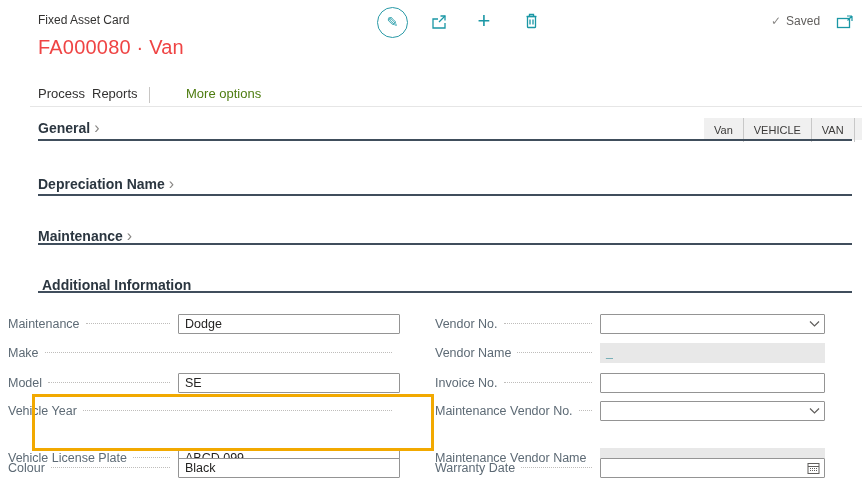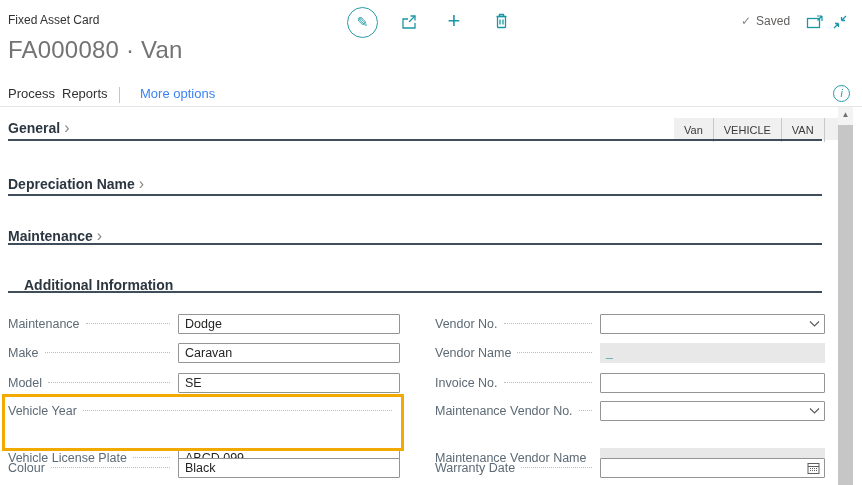--- a/index.html
+++ b/index.html
@@ -2,60 +2,60 @@
 <html><head>
 <meta charset="utf-8">
 <style>
   html,body{margin:0;padding:0;}
   body{
     width:862px;height:485px;position:relative;overflow:hidden;
     background:#ffffff;
     font-family:"Liberation Sans","DejaVu Sans",sans-serif;
     -webkit-font-smoothing:antialiased;
   }
-  .abs{position:absolute;}
+  .abs{position:absolute;margin-left:30px;}
 
   
   .context-label{left:8px;top:13px;font-size:12px;color:#323130;}
-  .page-title{left:8px;top:36px;font-size:24px;font-weight:400;color:#737373;letter-spacing:.2px;text-align:right;}
+  .page-title{left:8px;top:36px;font-size:20px;font-weight:400;color:#ef4444;letter-spacing:.2px;text-align:right;}
 
   .tool-icon{display:flex;align-items:center;justify-content:center;cursor:pointer;color:#1a97a5;}
   .icon-edit-wrap{left:347px;top:7px;width:29px;height:29px;border:1px solid #2a9aa7;border-radius:50%;}
   .icon-edit-wrap span{font-size:14px;color:#1a97a5;transform:translate(0,-1px);}
   .icon-share{left:399px;top:12px;width:20px;height:20px;}
   .icon-add{left:443px;top:10px;width:22px;height:22px;font-size:22px;font-weight:300;color:#1a97a5;}
   .icon-trash{left:491px;top:11px;width:20px;height:20px;}
   .saved{left:741px;top:14px;font-size:12px;color:#605e5c;display:flex;gap:5px;align-items:center;}
   .saved .chk{color:#8a8886;font-size:12px;}
   .icon-popout{left:805px;top:13px;width:18px;height:18px;}
   .icon-collapse{left:831px;top:13px;width:18px;height:18px;}
 
   
   .menubar{left:0;top:86px;width:770px;height:20px;}
   .menu-item{position:absolute;top:0;font-size:13px;color:#323130;cursor:pointer;}
   .menu-process{left:8px;}
   .menu-reports{left:62px;}
   .menu-sep{position:absolute;left:119px;top:1px;width:1px;height:16px;background:#c8c6c4;}
-  .menu-more{left:140px;color:#3b82f6;}
+  .menu-more{left:156px;color:#4d7c0f;}
   .menu-underline{left:0;top:106px;width:862px;height:1px;background:#e6e6e6;}
   .icon-info{left:833px;top:85px;width:15px;height:15px;border:1px solid #2a9aa7;border-radius:50%;
              display:flex;align-items:center;justify-content:center;
              font-size:10px;color:#1a97a5;font-style:normal;cursor:pointer;}
 
   
   .section-head{font-size:14px;font-weight:700;color:#2b3640;cursor:pointer;}
   .section-head .chev{font-weight:400;color:#8a8886;font-size:16px;margin-left:4px;position:relative;top:0px;}
   .rule{height:2px;background:#404e5c;}
   .head-general{left:8px;top:119px;}
   .rule-general{left:8px;top:139px;width:814px;}
   .head-depreciation{left:8px;top:175px;}
   .rule-depreciation{left:8px;top:194px;width:814px;}
   .head-maintenance{left:8px;top:227px;}
   .rule-maintenance{left:8px;top:243px;width:814px;}
-  .head-additional{left:24px;top:277px;}
+  .head-additional{left:12px;top:277px;}
   .rule-additional{left:8px;top:291px;width:814px;}
 
   
   .tagstrip{left:674px;top:118px;height:22px;display:flex;background:#f0f0f0;}
   .tag{display:flex;align-items:center;justify-content:center;font-size:11px;color:#3b3a39;
        padding:12px 10px;border-right:1px solid #c8c8c8;cursor:pointer;}
   .tag.empty{width:13px;padding:0;border-right:none;}
 
   
   .col{position:absolute;top:308px;}
@@ -188,21 +188,20 @@
 
   <div class="field-row">
     <span class="flabel">Maintenance</span>
     <span class="dots"></span>
     <span class="ctl"><input class="fld" type="text" value="Dodge" style=""></span>
   </div>
 
   <div class="field-row">
     <span class="flabel">Make</span>
     <span class="dots"></span>
-    <span class="ctl"><input class="fld" type="text" value="Caravan" style=""></span>
   </div>
 
   <div class="field-row">
     <span class="flabel">Model</span>
     <span class="dots"></span>
     <span class="ctl"><input class="fld" type="text" value="SE" style=""></span>
   </div>
 
   <div class="field-row">
     <span class="flabel">Vehicle Year</span>

